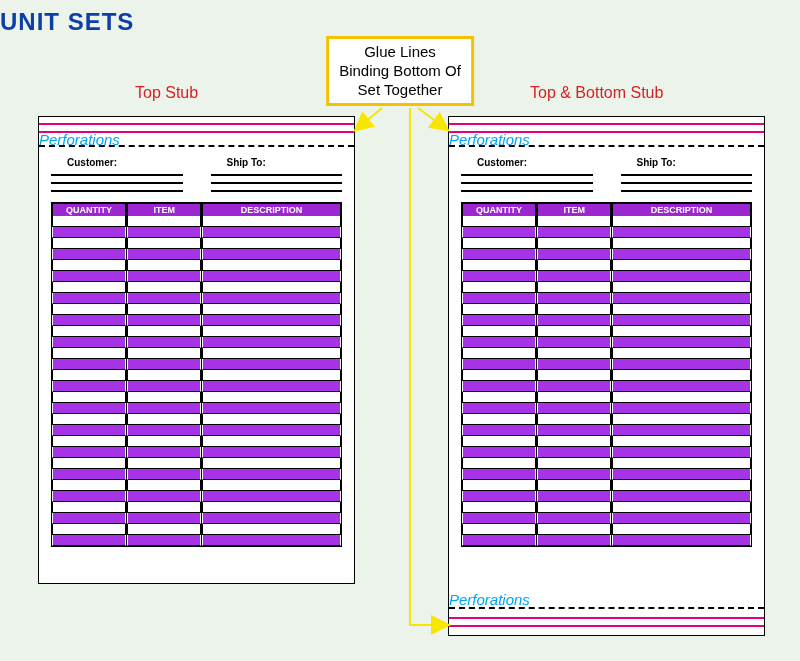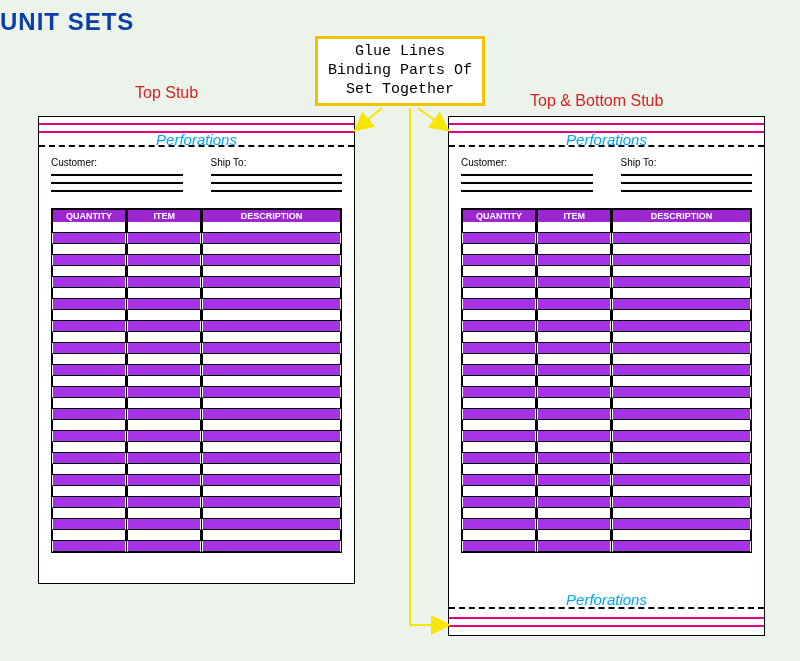--- a/index.html
+++ b/index.html
@@ -27,30 +27,29 @@
     left: 50%;
     transform: translateX(-50%);
     border: 3px solid #f2c200;
     background: #ffffff;
     padding: 4px 10px;
     text-align: center;
     font-size: 15px;
     line-height: 1.25;
     font-weight: 400;
     color: #000;
-    font-family: Liberation Mono, monospace;
   }
   .section-label {
     position: absolute;
     font-size: 16px;
     color: #d62222;
     font-weight: 400;
   }
   .label-left { top: 84px; left: 135px; }
-  .label-right { top: 92px; left: 530px; text-align: right; }
+  .label-right { top: 84px; left: 530px; text-align: right; }
 
   .form {
     position: absolute;
     background: #ffffff;
     border: 1px solid #000;
   }
   .form-left { top: 116px; left: 38px; width: 317px; height: 468px; }
   .form-right { top: 116px; left: 448px; width: 317px; height: 520px; }
 
   
@@ -63,21 +62,21 @@
   
   .perf-line {
     position: absolute;
     left: 0; right: 0;
     height: 0;
     border-top: 2px dashed #000;
   }
   .perf-label {
     position: absolute;
     left: 0; right: 0;
-    text-align: center;
+    text-align: left;
     font-style: italic;
     color: #00a5f2;
     font-size: 15px;
     top: -1px;
   }
   .perf-top .glue-line.g1 { top: 6px; }
   .perf-top .glue-line.g2 { top: 14px; }
   .perf-top .perf-line { top: 28px; }
   .perf-top .perf-label { top: 14px; }
 
@@ -85,25 +84,25 @@
   .perf-bottom { position: absolute; left:0; right:0; bottom:0; height: 40px; }
   .perf-bottom .perf-line { top: 12px; }
   .perf-bottom .glue-line.g1 { top: 22px; }
   .perf-bottom .glue-line.g2 { top: 30px; }
   .perf-bottom .perf-label { top: -4px; }
 
   .form-body { padding: 6px 12px 10px 12px; }
 
   .address-row { display: flex; gap: 28px; margin-top: 4px; }
   .address-block { flex: 1; }
-  .address-label { font-size: 10px; font-weight: normal; }
+  .address-label { font-size: 10px; font-weight: bold; margin-left: 16px; }
   .blank-line { height: 2px; background: #000; margin-top: 6px; }
 
   .table {
-    margin-top: 16px;
+    margin-top: 10px;
     border: 1px solid #000;
     display: flex;
   }
   .col {
     display: flex;
     flex-direction: column;
     border-right: 1px solid #000;
   }
   .col:last-child { border-right: none; }
   .col-qty  { width: 26%; }
@@ -139,21 +138,21 @@
     pointer-events: none;
   }
 </style>
 </head>
 <body>
 
 <div class="title">UNIT SETS</div>
 
 <div class="callout">
   <div>Glue Lines</div>
-  <div>Binding Parts Of</div>
+  <div>Binding Bottom Of</div>
   <div>Set Together</div>
 </div>
 
 <div class="section-label label-left">Top Stub</div>
 <div class="section-label label-right">Top &amp; Bottom Stub</div>
 
 <div class="form form-left">
   <div class="perf-top">
     <div class="glue-line g1"></div>
     <div class="glue-line g2"></div>

